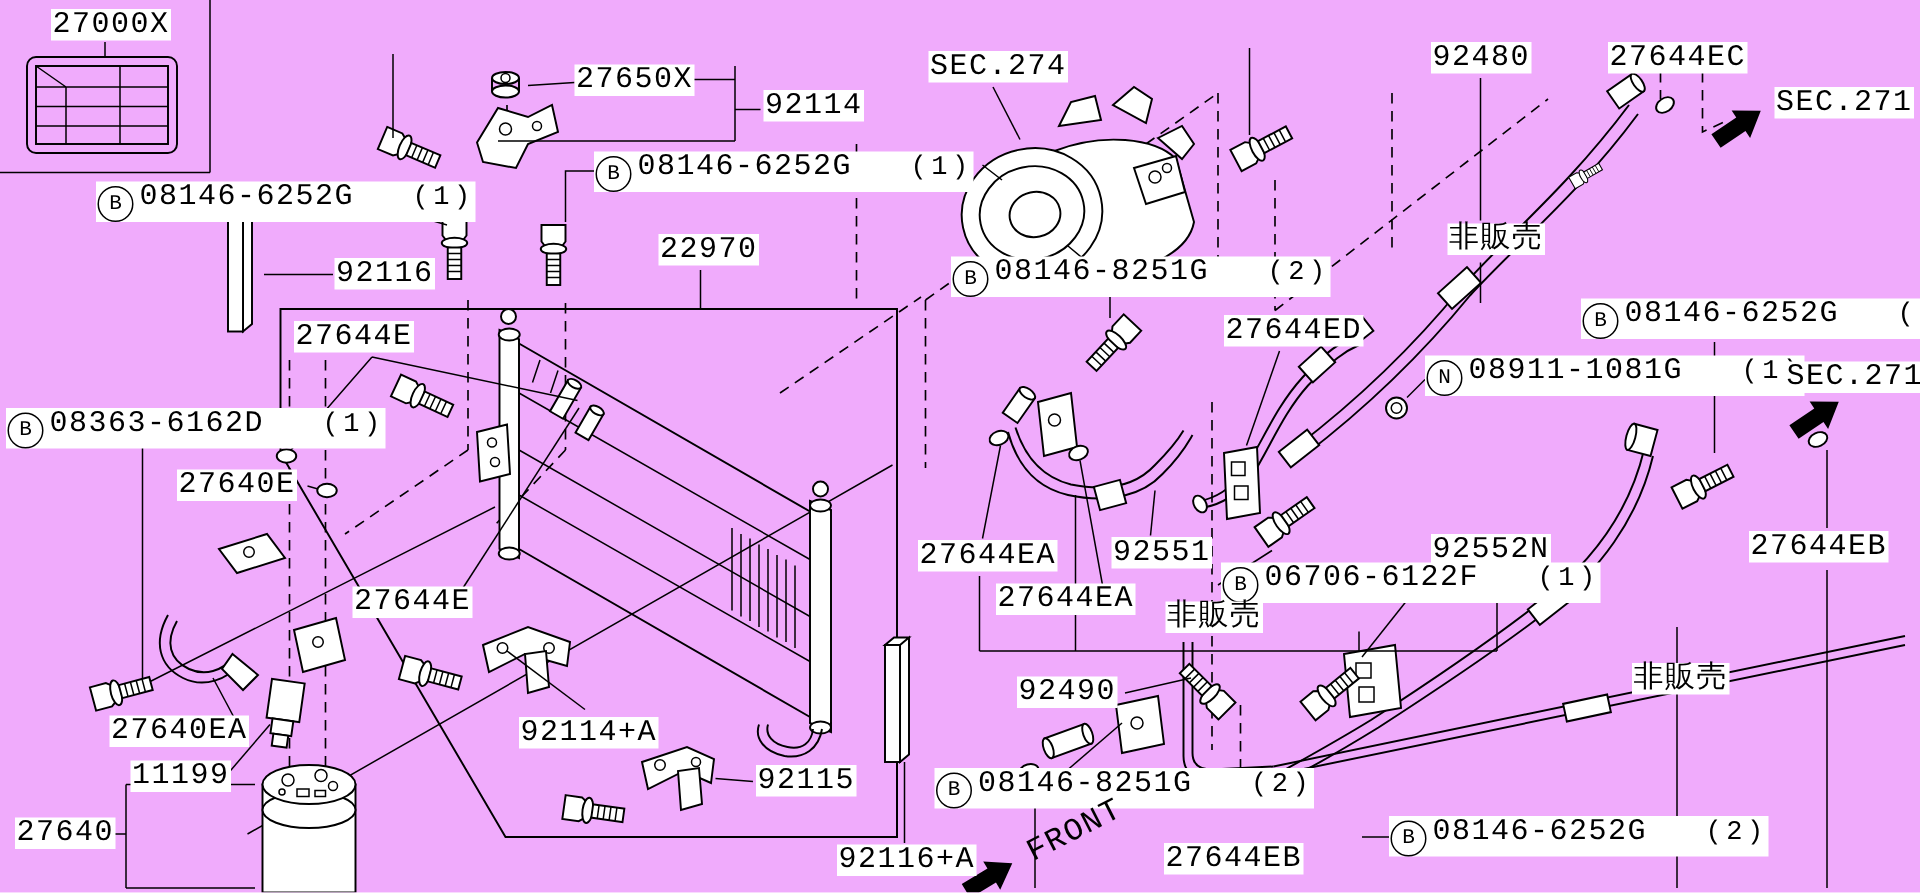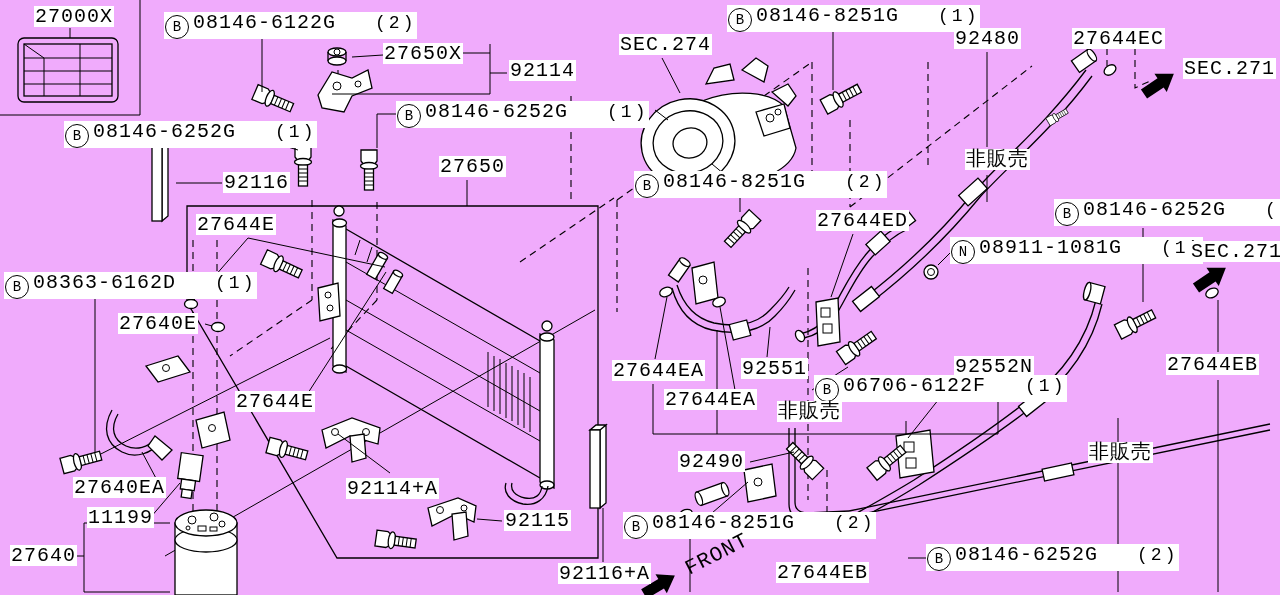--- a/index.html
+++ b/index.html
@@ -291,41 +291,37 @@
   <g transform="translate(1196,288) rotate(-34)">
         <use href="#arr"></use>
       </g>
   <g transform="translate(644,594) rotate(-31)">
         <use href="#arr"></use>
       </g>
 </svg>
 
   <div class="lbl" style="left:34px;top:6px"><span>27000X</span></div>
 
-  <div class="lbl" style="left:164px;top:12px">
-    <span class="circ">B</span><span>08146-6122G</span>
-    <div class="qty">(2)</div>
-  </div>
 
   <div class="lbl" style="left:383px;top:43px"><span>27650X</span></div>
   <div class="lbl" style="left:509px;top:60px"><span>92114</span></div>
 
   <div class="lbl" style="left:64px;top:121px">
     <span class="circ">B</span><span>08146-6252G</span>
     <div class="qty">(1)</div>
   </div>
 
   <div class="lbl" style="left:223px;top:172px"><span>92116</span></div>
 
   <div class="lbl" style="left:396px;top:101px">
     <span class="circ">B</span><span>08146-6252G</span>
     <div class="qty">(1)</div>
   </div>
 
-  <div class="lbl" style="left:439px;top:156px"><span>27650</span></div>
+  <div class="lbl" style="left:439px;top:156px"><span>22970</span></div>
   <div class="lbl" style="left:196px;top:214px"><span>27644E</span></div>
 
   <div class="lbl jp" style="left:413px;top:212px">
   </div>
 
   <div class="lbl" style="left:4px;top:272px">
     <span class="circ">B</span><span>08363-6162D</span>
     <div class="qty">(1)</div>
   </div>
 
@@ -333,24 +329,20 @@
   <div class="lbl" style="left:235px;top:391px"><span>27644E</span></div>
   <div class="lbl" style="left:73px;top:477px"><span>27640EA</span></div>
   <div class="lbl" style="left:87px;top:507px"><span>11199</span></div>
   <div class="lbl" style="left:10px;top:545px"><span>27640</span></div>
   <div class="lbl" style="left:346px;top:478px"><span>92114+A</span></div>
   <div class="lbl" style="left:504px;top:510px"><span>92115</span></div>
   <div class="lbl" style="left:558px;top:563px"><span>92116+A</span></div>
 
   <div class="lbl" style="left:619px;top:34px"><span>SEC.274</span></div>
 
-  <div class="lbl" style="left:727px;top:5px">
-    <span class="circ">B</span><span>08146-8251G</span>
-    <div class="qty">(1)</div>
-  </div>
 
   <div class="lbl" style="left:954px;top:28px"><span>92480</span></div>
   <div class="lbl" style="left:1072px;top:28px"><span>27644EC</span></div>
   <div class="lbl" style="left:1183px;top:58px"><span>SEC.271</span></div>
   <div class="lbl jp" style="left:965px;top:149px"><span>非販売</span></div>
 
   <div class="lbl" style="left:634px;top:171px">
     <span class="circ">B</span><span>08146-8251G</span>
     <div class="qty">(2)</div>
   </div>

